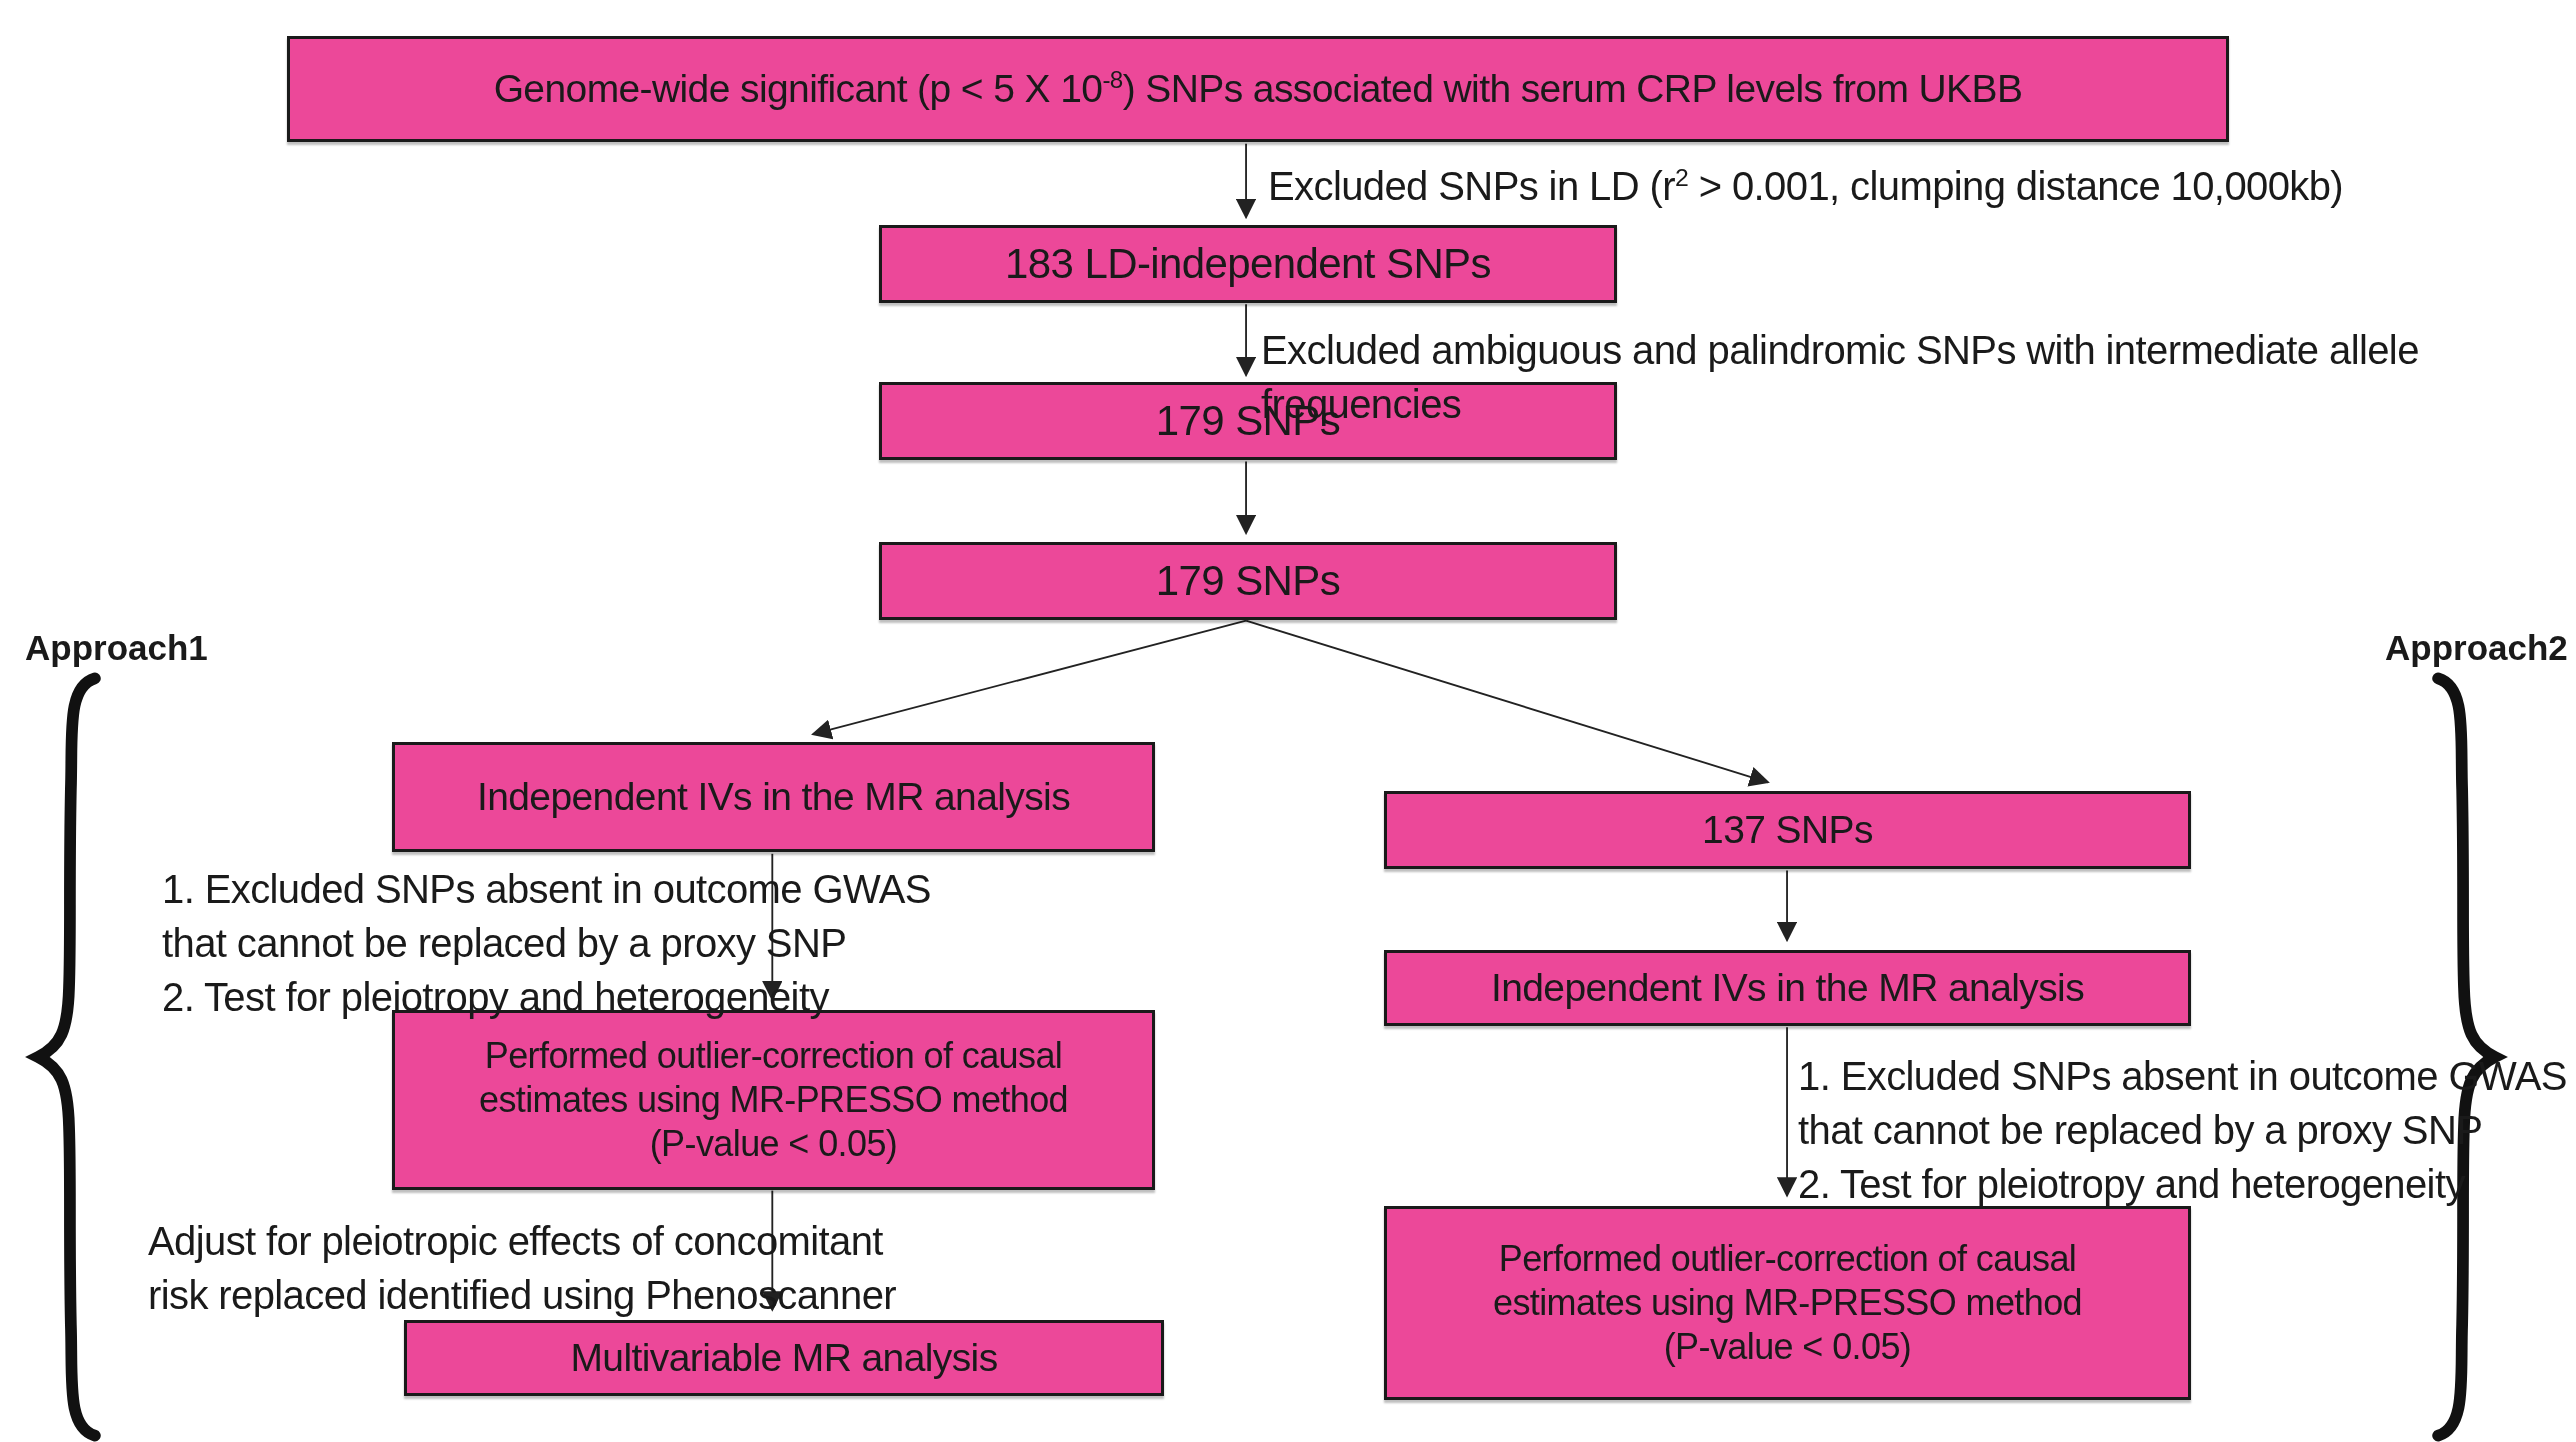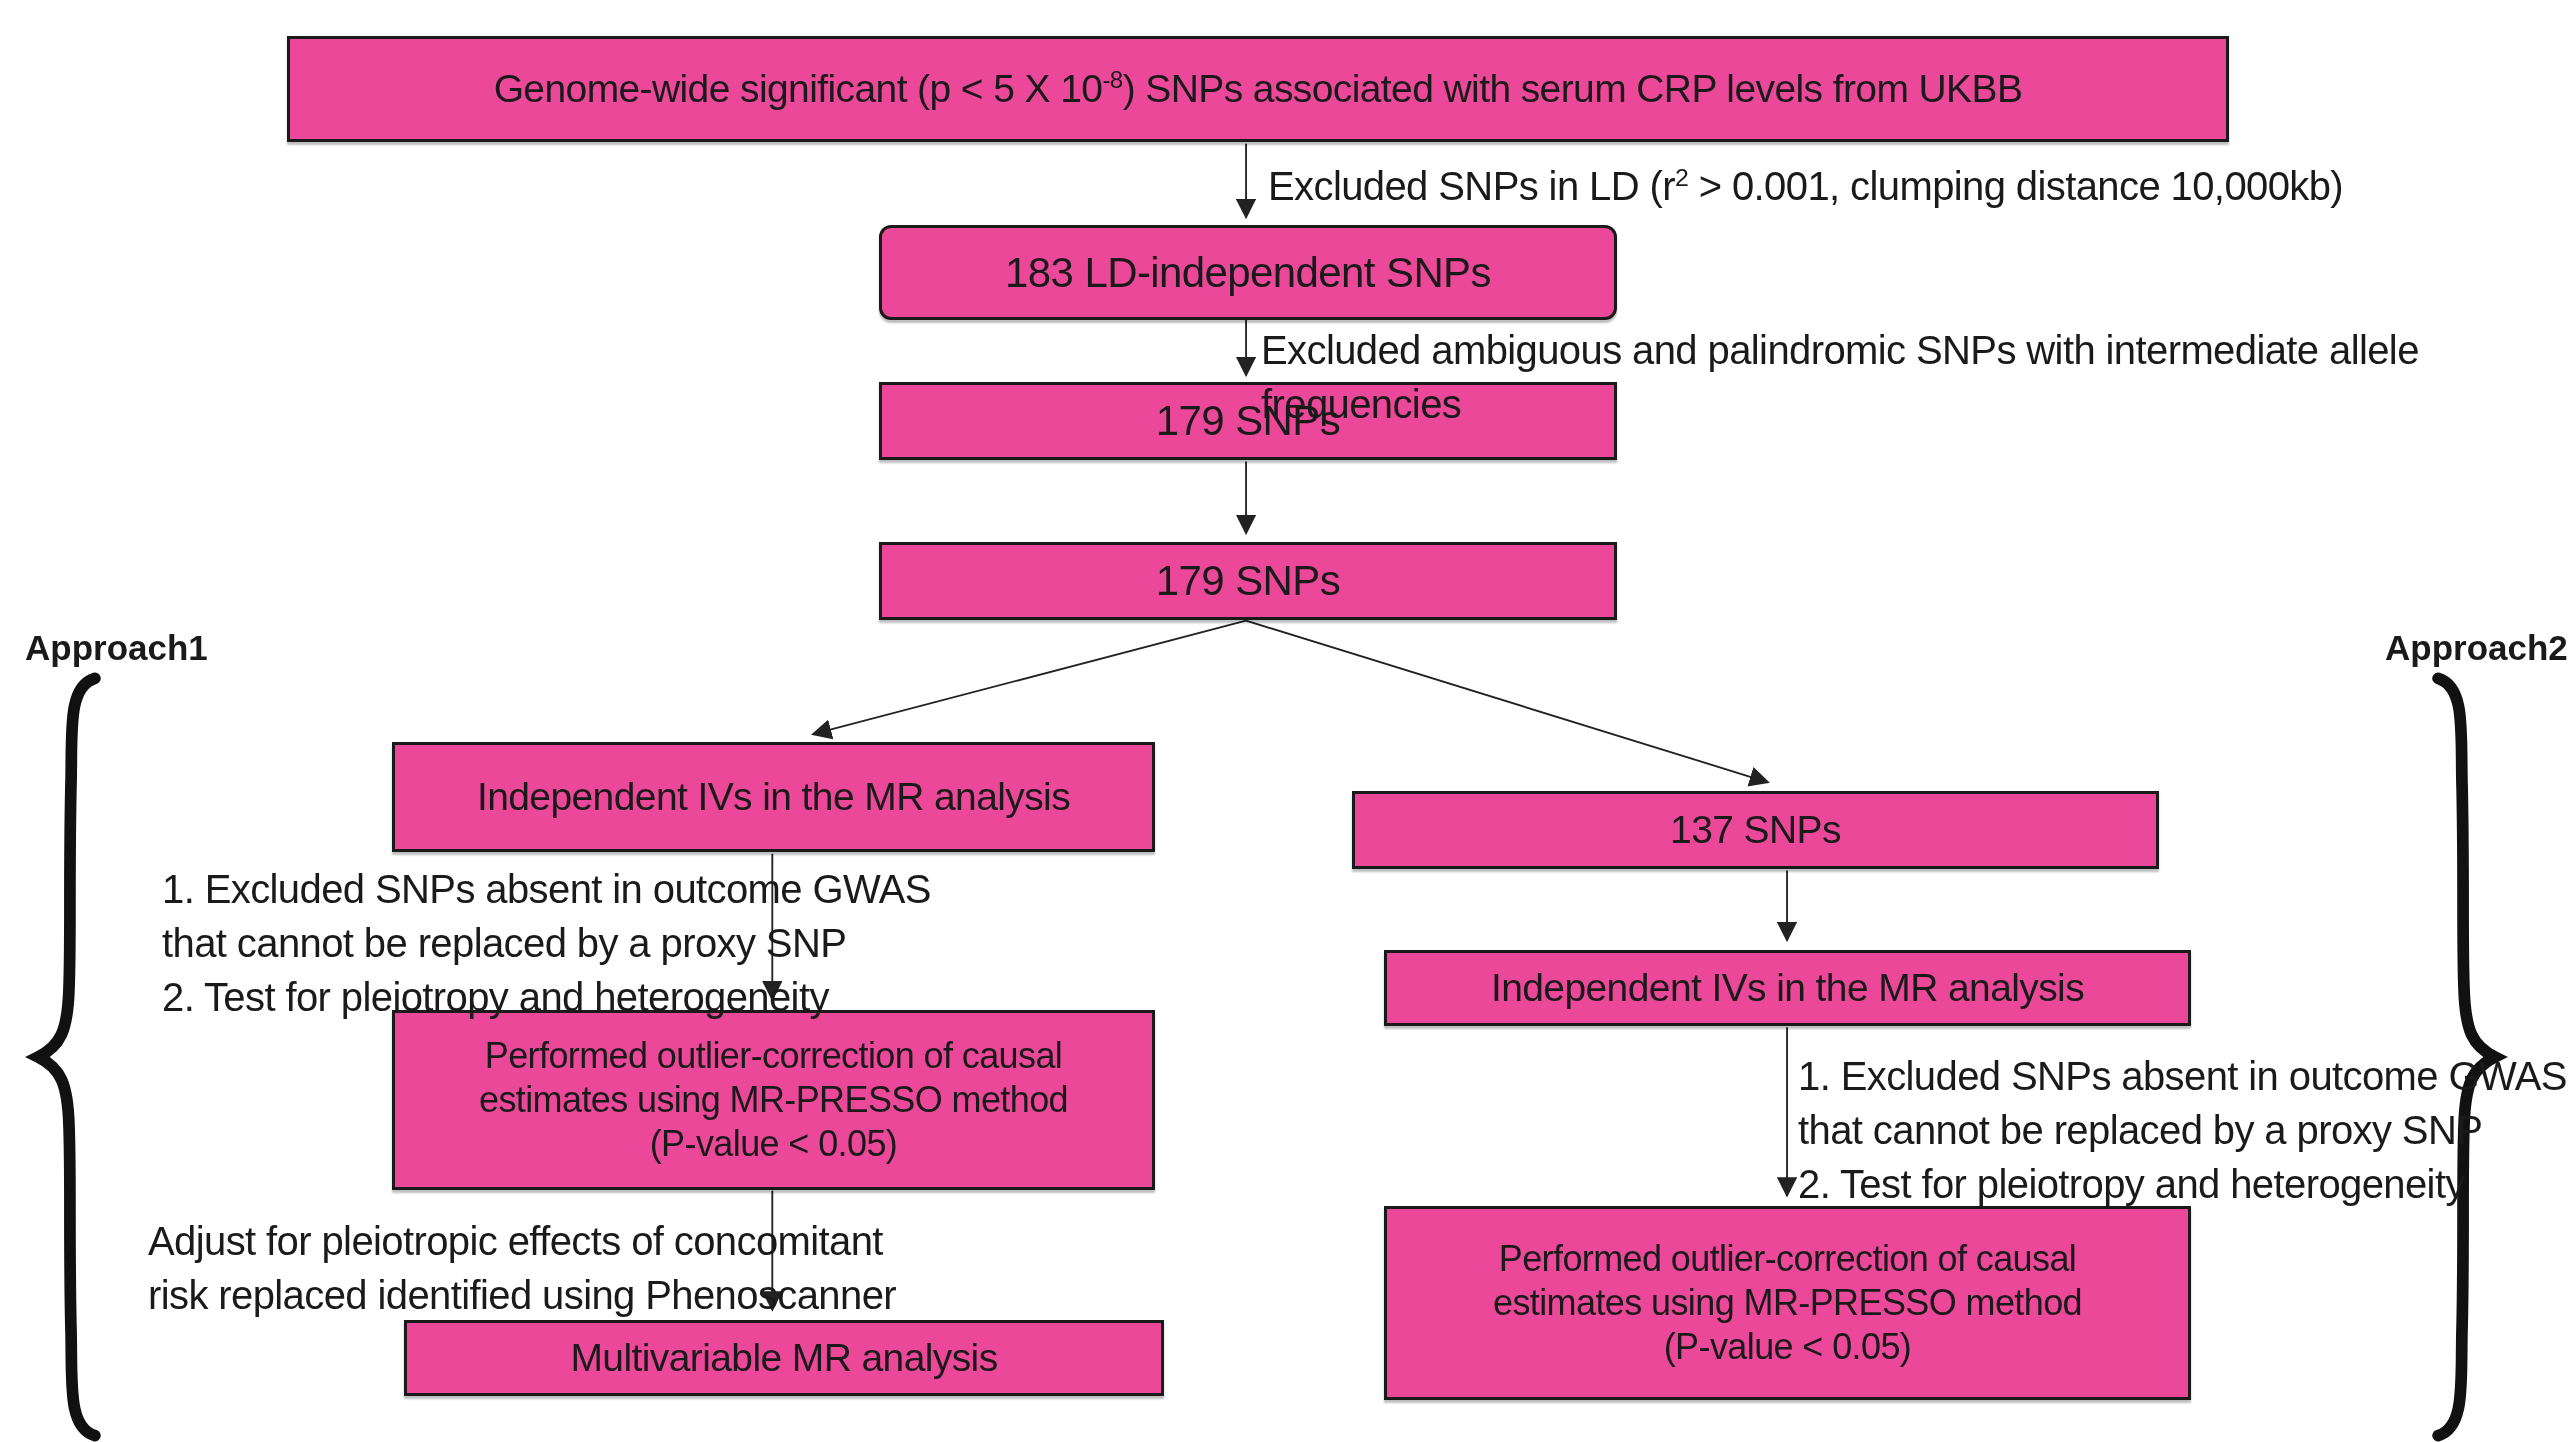--- a/index.html
+++ b/index.html
@@ -87,37 +87,37 @@
     <path d="M 102 10 C 56 24, 66 100, 63 190 C 60 335, 63 435, 60 512 C 58 582, 46 606, 10 624 C 46 642, 58 666, 60 736 C 63 813, 60 913, 63 1058 C 66 1148, 56 1224, 102 1238" fill="none" stroke="#111111" stroke-width="19" stroke-linecap="round"></path>
   </svg>
   <svg class="brace-svg" style="left:2427px; top:672px;" width="74" height="770" viewBox="0 0 120 1248">
     <path d="M 18 10 C 64 24, 54 100, 57 190 C 60 335, 57 435, 60 512 C 62 582, 74 606, 110 624 C 74 642, 62 666, 60 736 C 57 813, 60 913, 57 1058 C 54 1148, 64 1224, 18 1238" fill="none" stroke="#111111" stroke-width="19" stroke-linecap="round"></path>
   </svg>
 
   <div class="node f-top" style="left:287px; top:36px; width:1942px; height:106px;">
     <div class="txt"><span>Genome-wide significant (p &lt; 5 X 10</span><sup class="exp">-8</sup><span>) SNPs associated with serum CRP levels from UKBB</span></div>
   </div>
 
-  <div class="node f-mid" style="left:879px; top:225px; width:738px; height:95px;border-radius:12px;">
+  <div class="node f-mid" style="left:879px; top:225px; width:738px; height:78px;">
     <div class="txt">183 LD-independent SNPs</div>
   </div>
 
   <div class="node f-mid" style="left:879px; top:382px; width:738px; height:78px;">
     <div class="txt">179 SNPs</div>
   </div>
 
   <div class="node f-mid" style="left:879px; top:542px; width:738px; height:78px;">
     <div class="txt">179 SNPs</div>
   </div>
 
   <div class="node f-std" style="left:392px; top:742px; width:763px; height:110px;">
     <div class="txt">Independent IVs in the MR analysis</div>
   </div>
 
-  <div class="node f-std" style="left:1352px; top:791px; width:807px; height:78px;">
+  <div class="node f-std" style="left:1384px; top:791px; width:807px; height:78px;">
     <div class="txt">137 SNPs</div>
   </div>
 
   <div class="node f-std" style="left:1384px; top:950px; width:807px; height:76px;">
     <div class="txt">Independent IVs in the MR analysis</div>
   </div>
 
   <div class="node f-presso" style="left:392px; top:1010px; width:763px; height:180px;">
     <div class="txt">Performed outlier-correction of causal
 estimates using MR-PRESSO method

